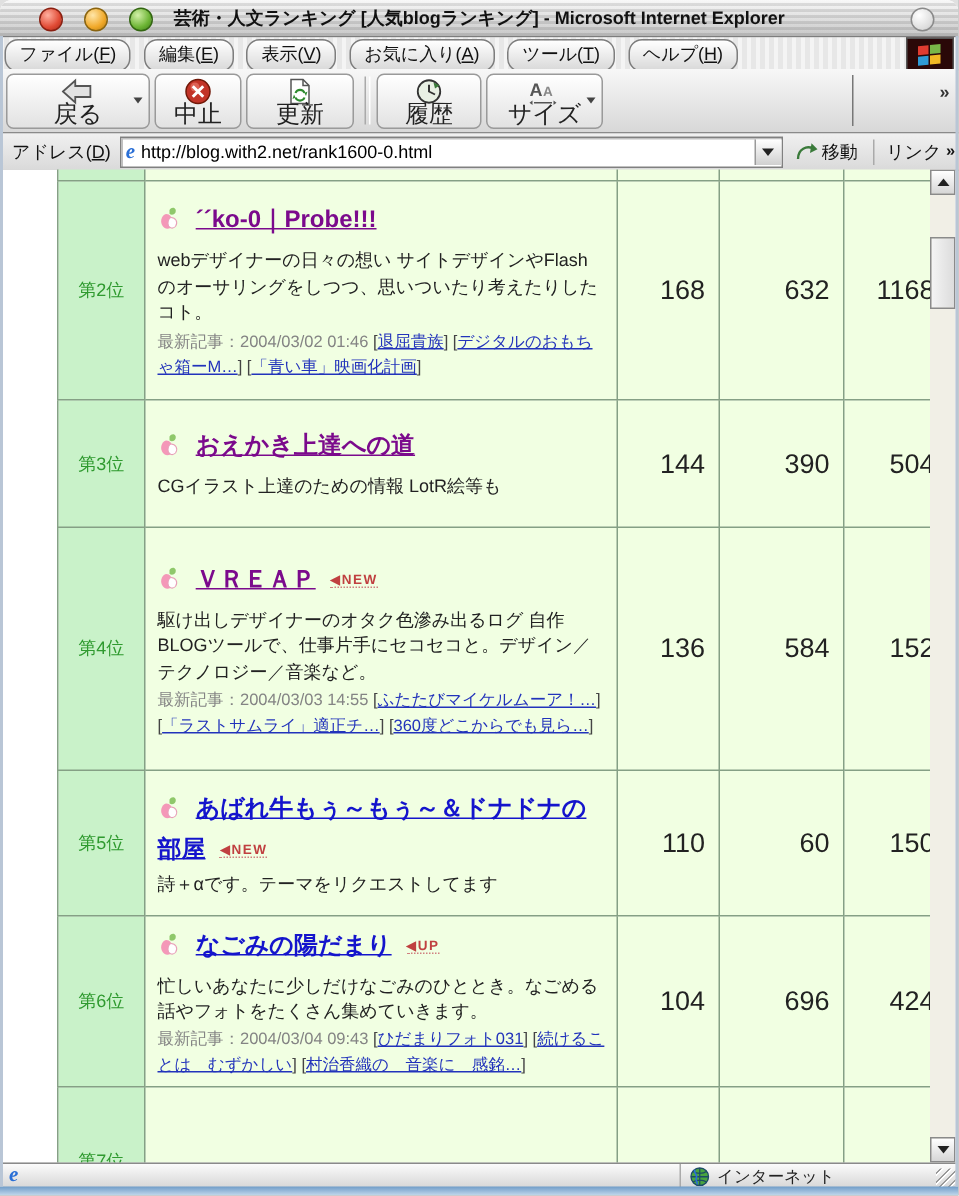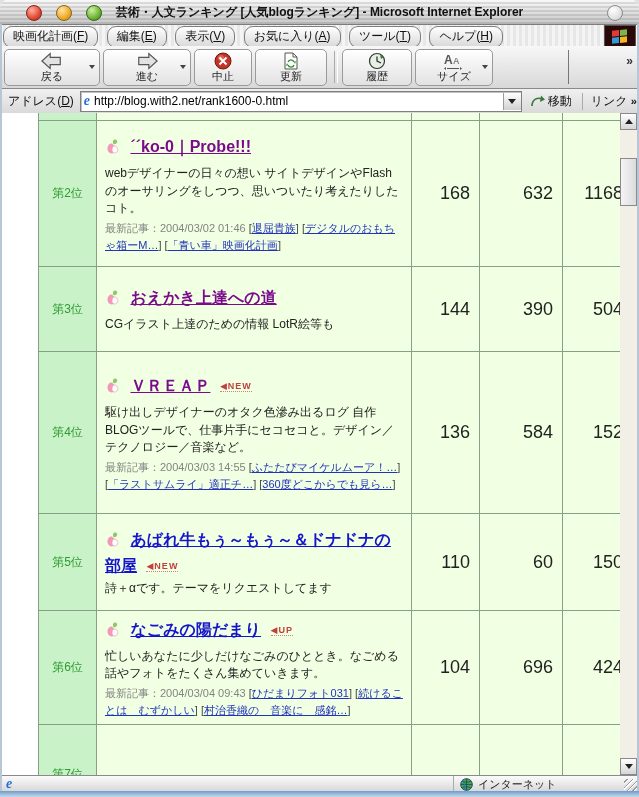--- a/index.html
+++ b/index.html
@@ -30,21 +30,21 @@
   .flag i{display:block;}
   .f1{background:#e03c31;} .f2{background:#7ab648;} .f3{background:#2f9bd6;} .f4{background:#f2b824;}
 
   
   .toolbar{position:absolute;top:46px;left:0;width:639px;height:42px;
     background:linear-gradient(#f7f7f7,#d8d8d8);border-bottom:1px solid #8a8a8a;}
   .tb-row{display:flex;align-items:center;height:100%;padding-left:4px;}
   .tb-btn{position:relative;height:35px;margin-right:3px;border:1px solid #9a9a9a;border-radius:5px;
     background:linear-gradient(#ffffff,#e2e2e2);display:flex;flex-direction:column;align-items:center;justify-content:center;
     box-shadow:inset 0 1px 0 #fff;}
-  .tb-btn .lbl{font-size:11px;color:#222;line-height:11px;margin-top:1px;}
+  .tb-btn .lbl{font-size:16px;color:#222;line-height:11px;margin-top:1px;}
   .tb-btn .ic{height:18px;display:flex;align-items:center;justify-content:center;}
   .caret{width:0;height:0;border-left:3px solid transparent;border-right:3px solid transparent;border-top:4px solid #444;
     position:absolute;right:4px;top:15px;}
   .tb-sep{width:2px;height:32px;margin:0 4px;border-left:1px solid #aaa;border-right:1px solid #fff;}
   .tb-line{position:absolute;left:568px;top:4px;bottom:4px;width:1px;background:#777;}
   .tb-chevron{position:absolute;right:6px;top:8px;font-size:12px;font-weight:bold;color:#333;}
 
   
   .addressbar{position:absolute;top:89px;left:0;width:639px;height:24px;
     background:linear-gradient(#f0f0f0,#dadada);border-bottom:1px solid #8a8a8a;
@@ -117,21 +117,21 @@
 
   <div class="titlebar">
     <span class="tl-btn tl-red"></span>
     <span class="tl-btn tl-yellow"></span>
     <span class="tl-btn tl-green"></span>
     <div class="title-text">芸術・人文ランキング [人気blogランキング] - Microsoft Internet Explorer</div>
     <span class="tl-btn tl-right"></span>
   </div>
 
   <div class="menubar">
-    <span class="menu-item"><span>映画化計画(</span><span class="key">F</span><span>)</span></span>
+    <span class="menu-item"><span>ファイル(</span><span class="key">F</span><span>)</span></span>
     <span class="menu-item"><span>編集(</span><span class="key">E</span><span>)</span></span>
     <span class="menu-item"><span>表示(</span><span class="key">V</span><span>)</span></span>
     <span class="menu-item"><span>お気に入り(</span><span class="key">A</span><span>)</span></span>
     <span class="menu-item"><span>ツール(</span><span class="key">T</span><span>)</span></span>
     <span class="menu-item"><span>ヘルプ(</span><span class="key">H</span><span>)</span></span>
     <span class="throbber">
         <span class="flag">
           <i class="f1"></i>
           <i class="f2"></i>
           <i class="f3"></i>
@@ -142,29 +142,20 @@
 
   <div class="toolbar">
     <div class="tb-row">
       <div class="tb-btn" style="width:94px;">
         <span class="ic">
             <svg width="22" height="18" viewBox="0 0 24 18">
               <path d="M10 1 L10 5 H21 V13 H10 V17 L1 9 Z" fill="#e2e2e2" stroke="#555" stroke-width="1.3"></path>
             </svg>
           </span>
         <span class="lbl">戻る</span>
-        <span class="caret"></span>
-      </div>
-      <div class="tb-btn" style="width:86px;">
-        <span class="ic">
-            <svg width="22" height="18" viewBox="0 0 24 18">
-              <path d="M14 1 L14 5 H3 V13 H14 V17 L23 9 Z" fill="#e2e2e2" stroke="#555" stroke-width="1.3"></path>
-            </svg>
-          </span>
-        <span class="lbl">進む</span>
         <span class="caret"></span>
       </div>
       <div class="tb-btn" style="width:56px;">
         <span class="ic">
             <svg width="18" height="18" viewBox="0 0 18 18">
               <circle cx="9" cy="9" r="8" fill="#c23428" stroke="#701808"></circle>
               <circle cx="7" cy="6" r="3" fill="#e8786a" opacity="0.7"></circle>
               <path d="M5.5 5.5 L12.5 12.5 M12.5 5.5 L5.5 12.5" stroke="#fff" stroke-width="2"></path>
             </svg>
           </span>

